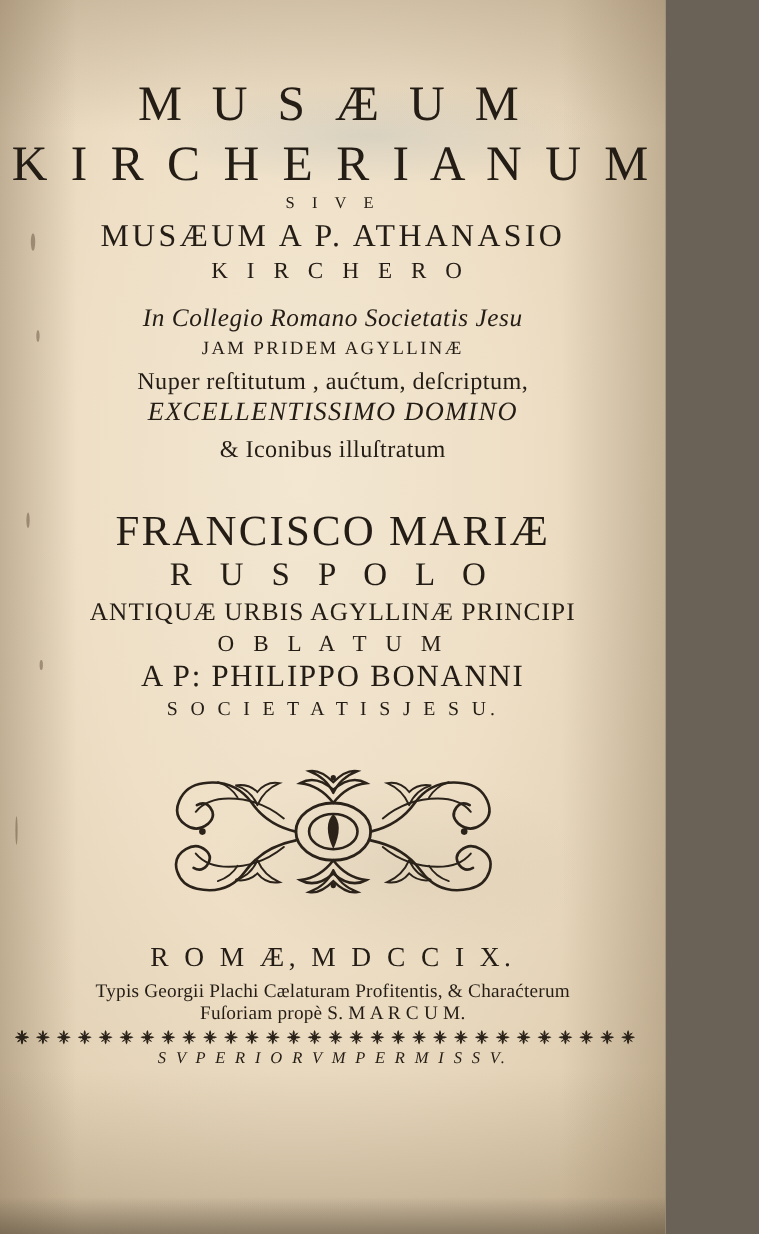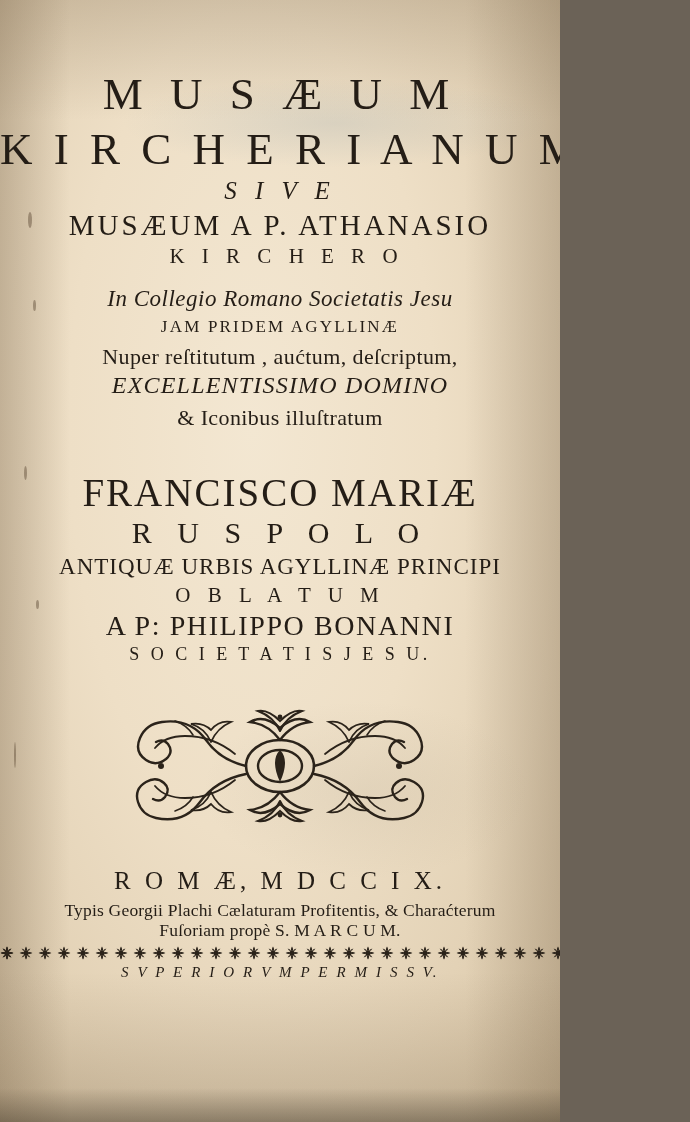--- a/index.html
+++ b/index.html
@@ -9,21 +9,21 @@
   }
   body {
     width: 690px;
     height: 1122px;
     overflow: hidden;
     font-family: "Liberation Serif", serif;
   }
 
   .page {
     position: relative;
-    width: 560px;
+    width: 605px;
     height: 1122px;
     background:
       radial-gradient(ellipse at 45% 38%, #f3e7d2 0%, #eedfc6 42%, #e3d2b6 72%, #d6c3a4 100%);
     overflow: hidden;
   }
 
   
   .stain-top {
     position: absolute; left: 0; top: 0; width: 100%; height: 120px;
     background: linear-gradient(to bottom, rgba(140,120,92,0.30), rgba(140,120,92,0.0));
@@ -81,22 +81,21 @@
     letter-spacing: 8px;
     font-weight: 400;
     margin-bottom: 10px;
   }
   .t-main2 {
     font-size: 45px;
     letter-spacing: 5px;
     margin-bottom: 6px;
   }
   .t-sive {
-    font-style: italic;
-    font-size: 25px;
+    font-size: 15px;
     letter-spacing: 6px;
     margin-bottom: 8px;
   }
   .t-musaeum-a {
     font-size: 29px;
     letter-spacing: 3px;
     margin-bottom: 6px;
   }
   .t-kirchero {
     font-size: 21px;

